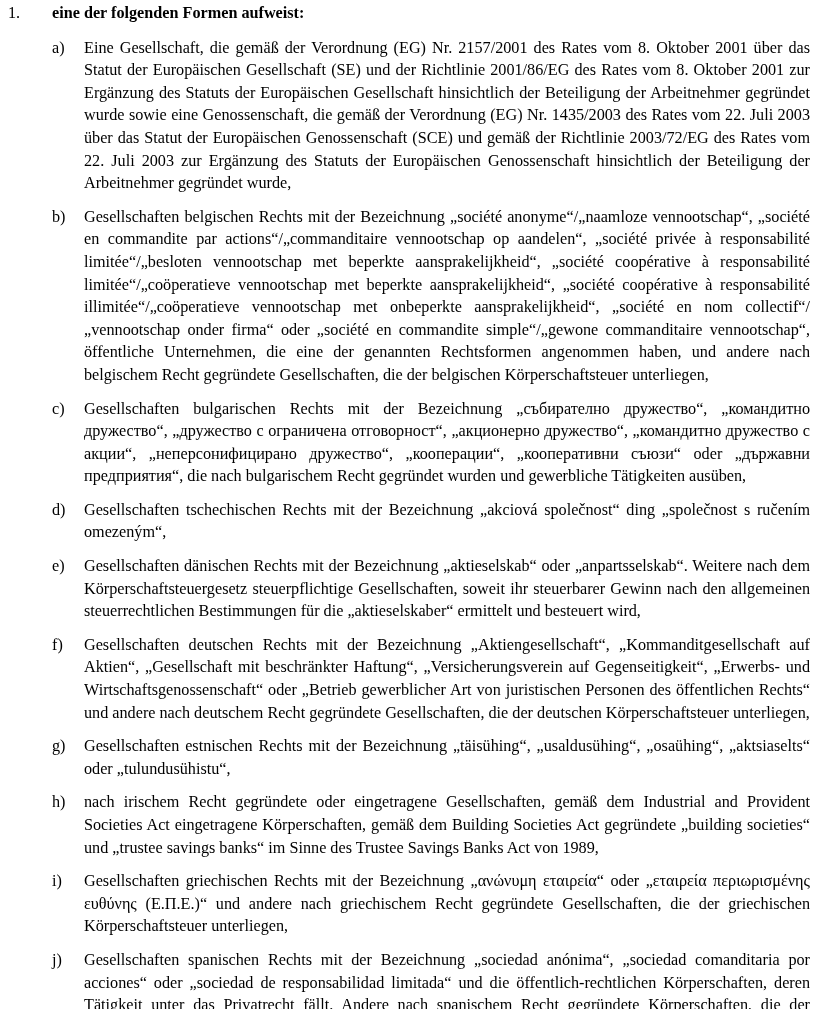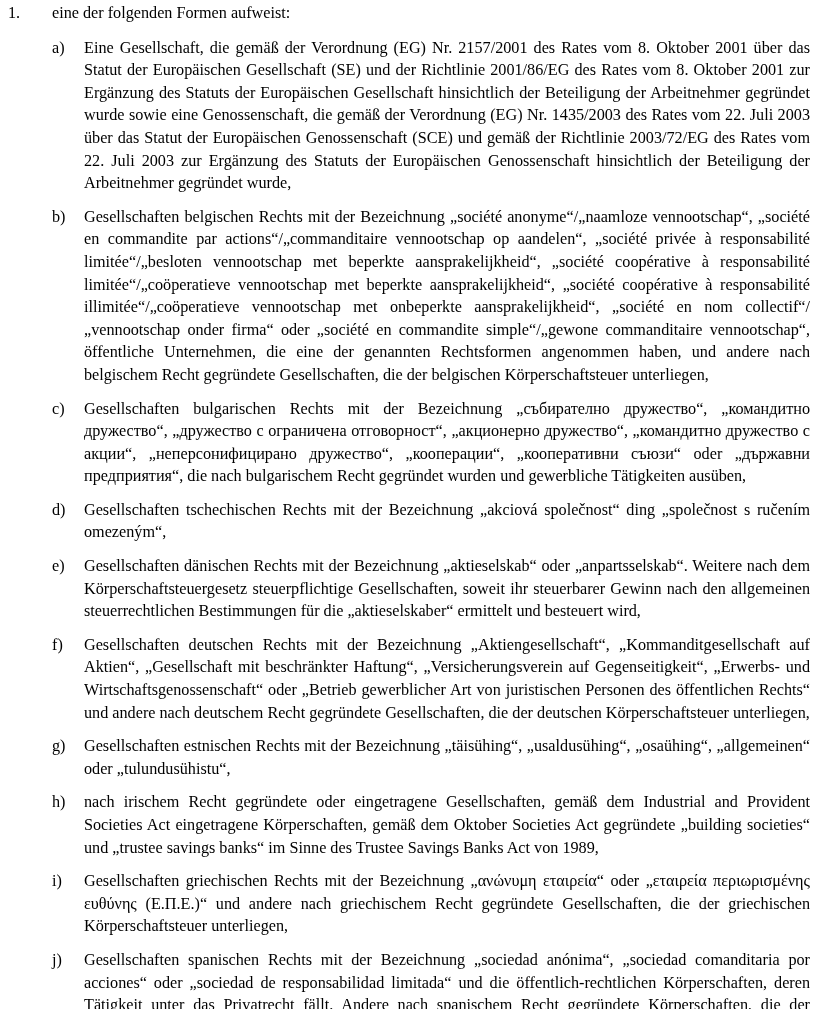--- a/index.html
+++ b/index.html
@@ -4,21 +4,21 @@
 <style>
   html, body { margin: 0; padding: 0; background: #ffffff; }
   body {
     width: 818px; height: 1009px; overflow: hidden;
     font-family: "Liberation Serif", "DejaVu Serif", serif;
     font-size: 16.2px; line-height: 22.6px; color: #000;
   }
   .doc { position: relative; padding: 2px 8px 0 8px; }
   .item-1 { display: flex; }
   .num-1 { width: 44px; flex: none; }
-  .intro { flex: 1; }
+  .intro { flex: 1; font-weight: bold; }
   .list { margin-left: 44px; }
   .sub { display: flex; margin-top: 11px; }
   .sub:first-child { margin-top: 12px; }
   .letter { width: 32px; flex: none; }
   .body { flex: 1; text-align: justify; hyphens: manual; padding-right: 0px; }
 </style>
 </head>
 <body>
 
 <div class="doc">
@@ -46,25 +46,25 @@
     <div class="sub">
       <span class="letter">e)</span>
       <span class="body">Gesellschaften dänischen Rechts mit der Bezeichnung „aktieselskab“ oder „anpartsselskab“. Weitere nach dem Körperschaftsteuergesetz steuerpflichtige Gesellschaften, soweit ihr steuerbarer Gewinn nach den allgemeinen steuerrechtlichen Bestimmungen für die „aktieselskaber“ ermittelt und besteuert wird,</span>
     </div>
     <div class="sub">
       <span class="letter">f)</span>
       <span class="body">Gesellschaften deutschen Rechts mit der Bezeichnung „Aktiengesellschaft“, „Kommanditgesellschaft auf Aktien“, „Gesellschaft mit beschränkter Haftung“, „Versicherungsverein auf Gegenseitigkeit“, „Erwerbs- und Wirtschaftsgenossenschaft“ oder „Betrieb gewerblicher Art von juristischen Personen des öffentlichen Rechts“ und andere nach deutschem Recht gegründete Gesellschaften, die der deut­schen Körperschaftsteuer unterliegen,</span>
     </div>
     <div class="sub">
       <span class="letter">g)</span>
-      <span class="body">Gesellschaften estnischen Rechts mit der Bezeichnung „täisühing“, „usaldusühing“, „osaühing“, „allgemeinen“ oder „tulundusühistu“,</span>
+      <span class="body">Gesellschaften estnischen Rechts mit der Bezeichnung „täisühing“, „usaldusühing“, „osaühing“, „aktsiaselts“ oder „tulundusühistu“,</span>
     </div>
     <div class="sub">
       <span class="letter">h)</span>
-      <span class="body">nach irischem Recht gegründete oder eingetragene Gesellschaften, gemäß dem Industrial and Provi­dent Societies Act eingetragene Körperschaften, gemäß dem Oktober Societies Act gegründete „buil­ding societies“ und „trustee savings banks“ im Sinne des Trustee Savings Banks Act von 1989,</span>
+      <span class="body">nach irischem Recht gegründete oder eingetragene Gesellschaften, gemäß dem Industrial and Provi­dent Societies Act eingetragene Körperschaften, gemäß dem Building Societies Act gegründete „buil­ding societies“ und „trustee savings banks“ im Sinne des Trustee Savings Banks Act von 1989,</span>
     </div>
     <div class="sub">
       <span class="letter">i)</span>
       <span class="body">Gesellschaften griechischen Rechts mit der Bezeichnung „ανώνυμη εταιρεία“ oder „εταιρεία περιωρισμένης ευθύνης (Ε.Π.Ε.)“ und andere nach griechischem Recht gegründete Gesellschaften, die der griechischen Körperschaftsteuer unterliegen,</span>
     </div>
     <div class="sub">
       <span class="letter">j)</span>
       <span class="body">Gesellschaften spanischen Rechts mit der Bezeichnung „sociedad anónima“, „sociedad comanditaria por acciones“ oder „sociedad de responsabilidad limitada“ und die öffentlich-rechtlichen Körperschaf­ten, deren Tätigkeit unter das Privatrecht fällt. Andere nach spanischem Recht gegründete Körper­schaften, die der spanischen Körperschaftsteuer („impuesto sobre sociedades“) unterliegen,</span>
     </div>
   </div>

